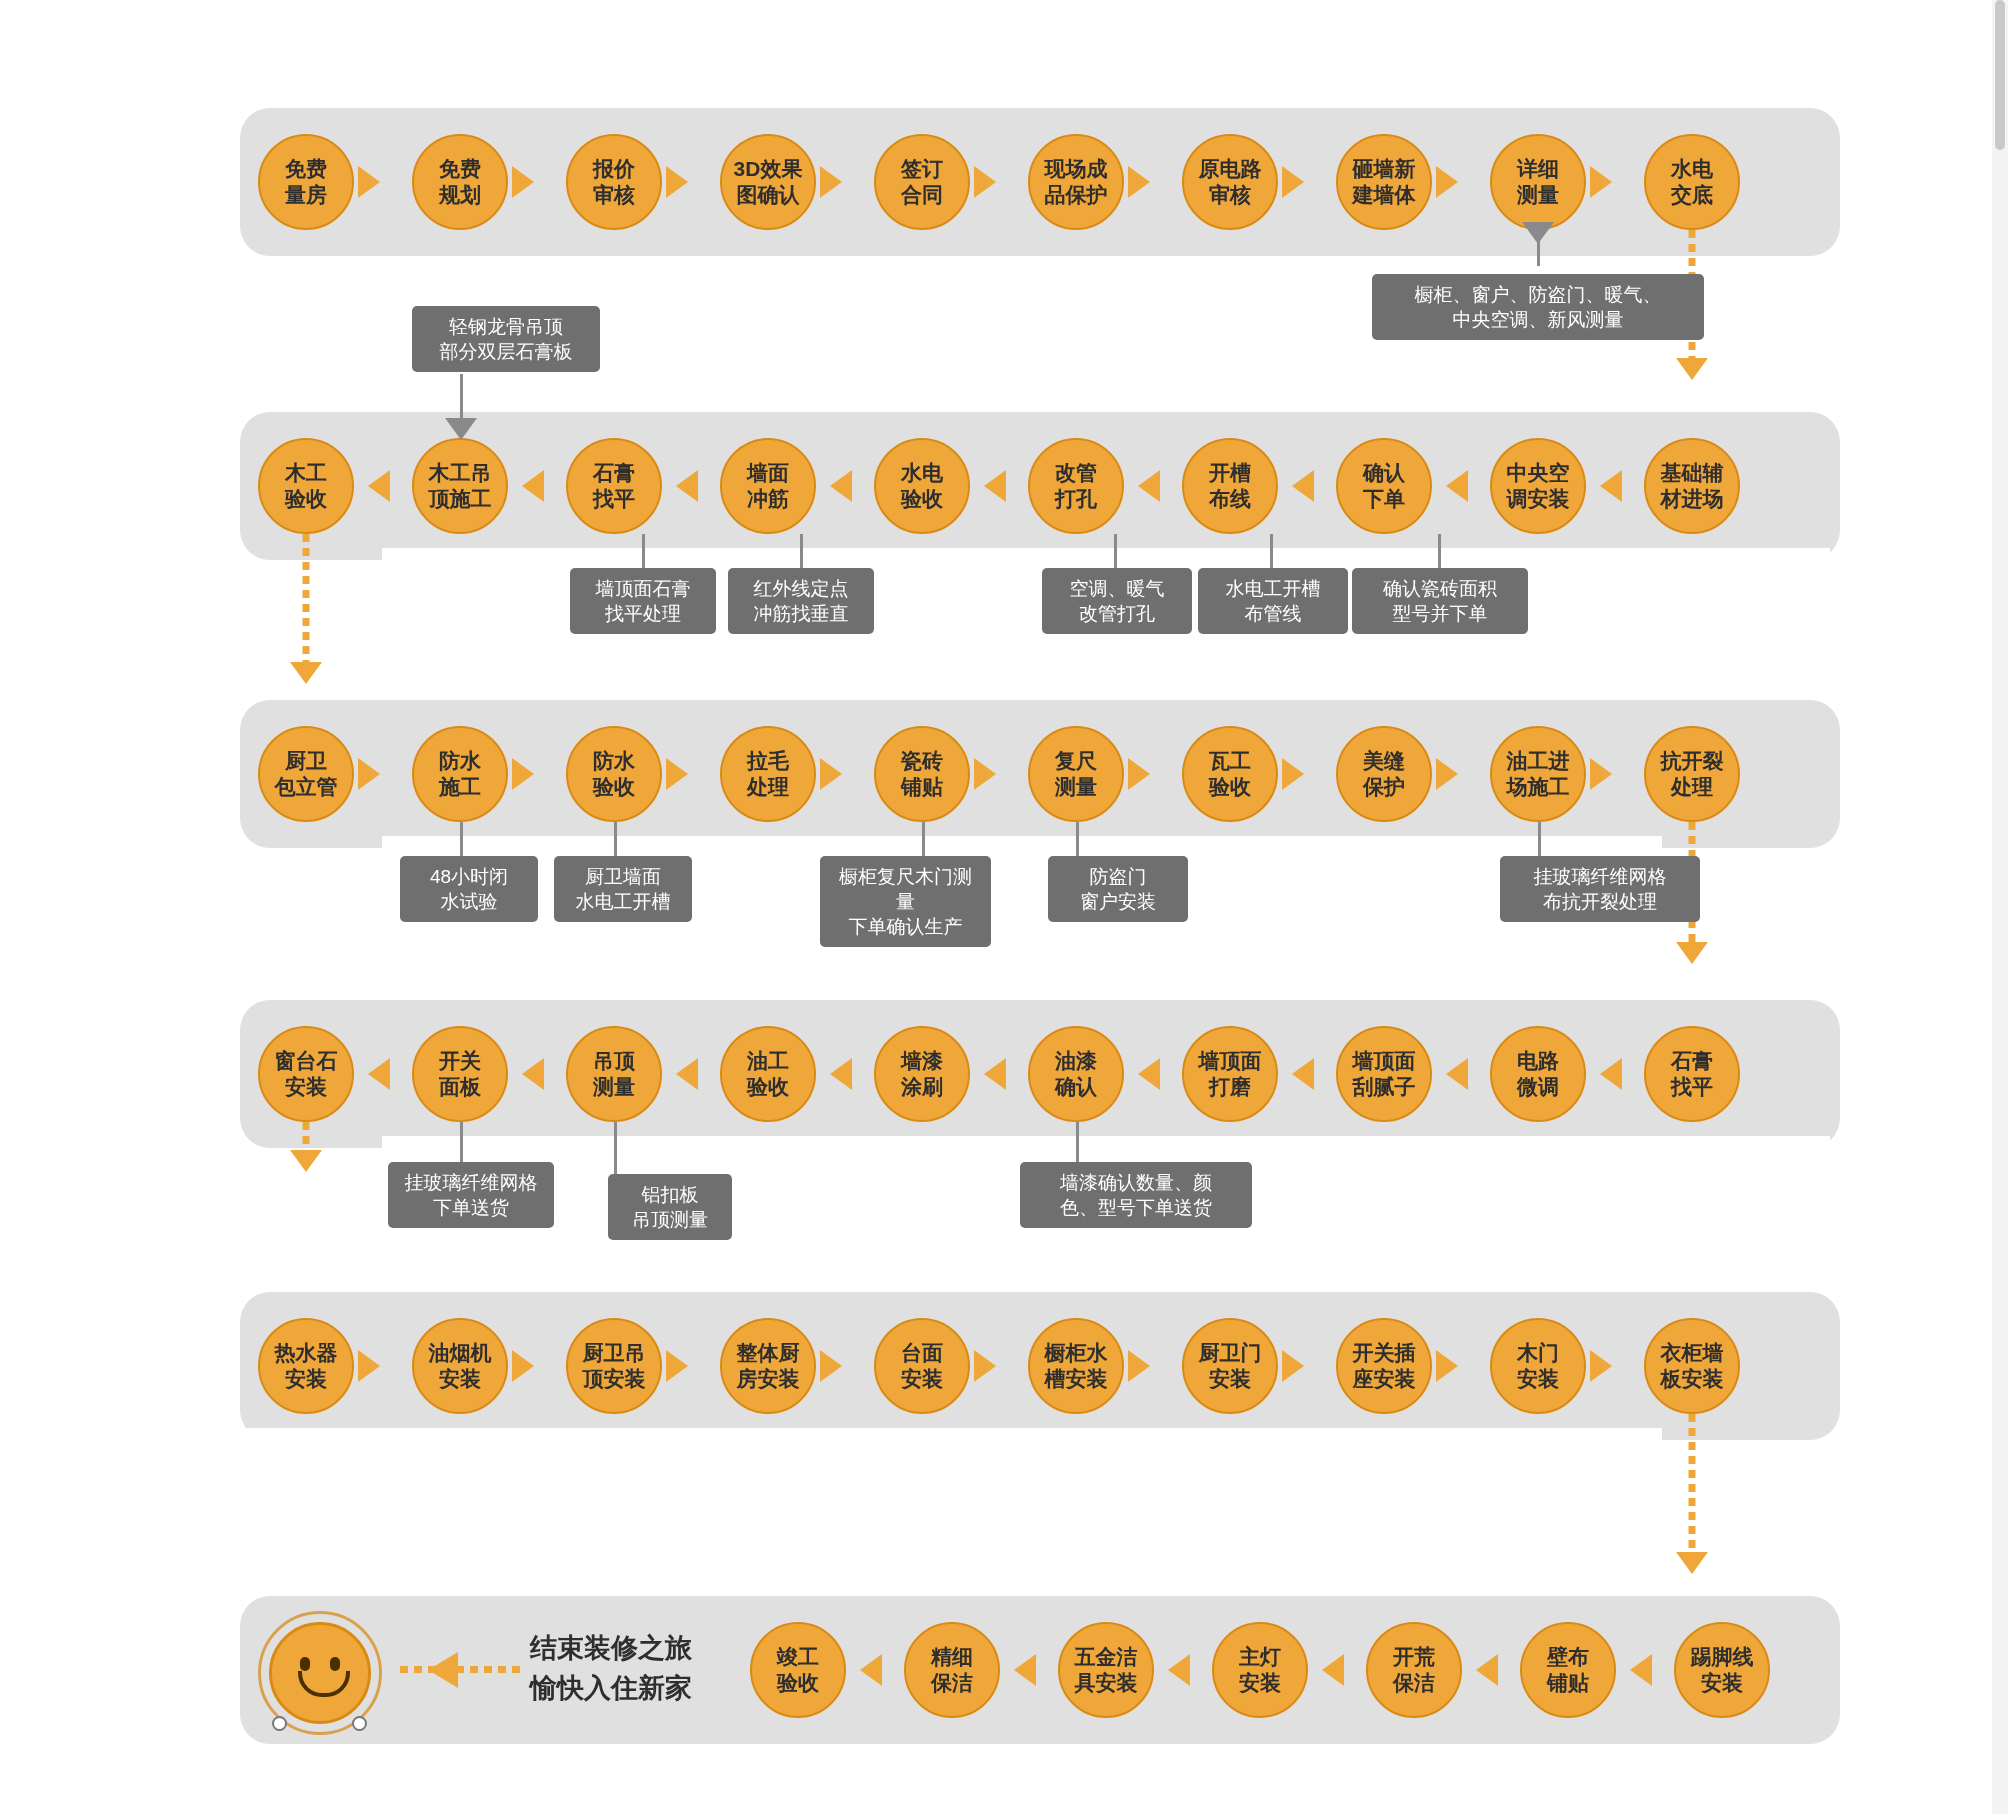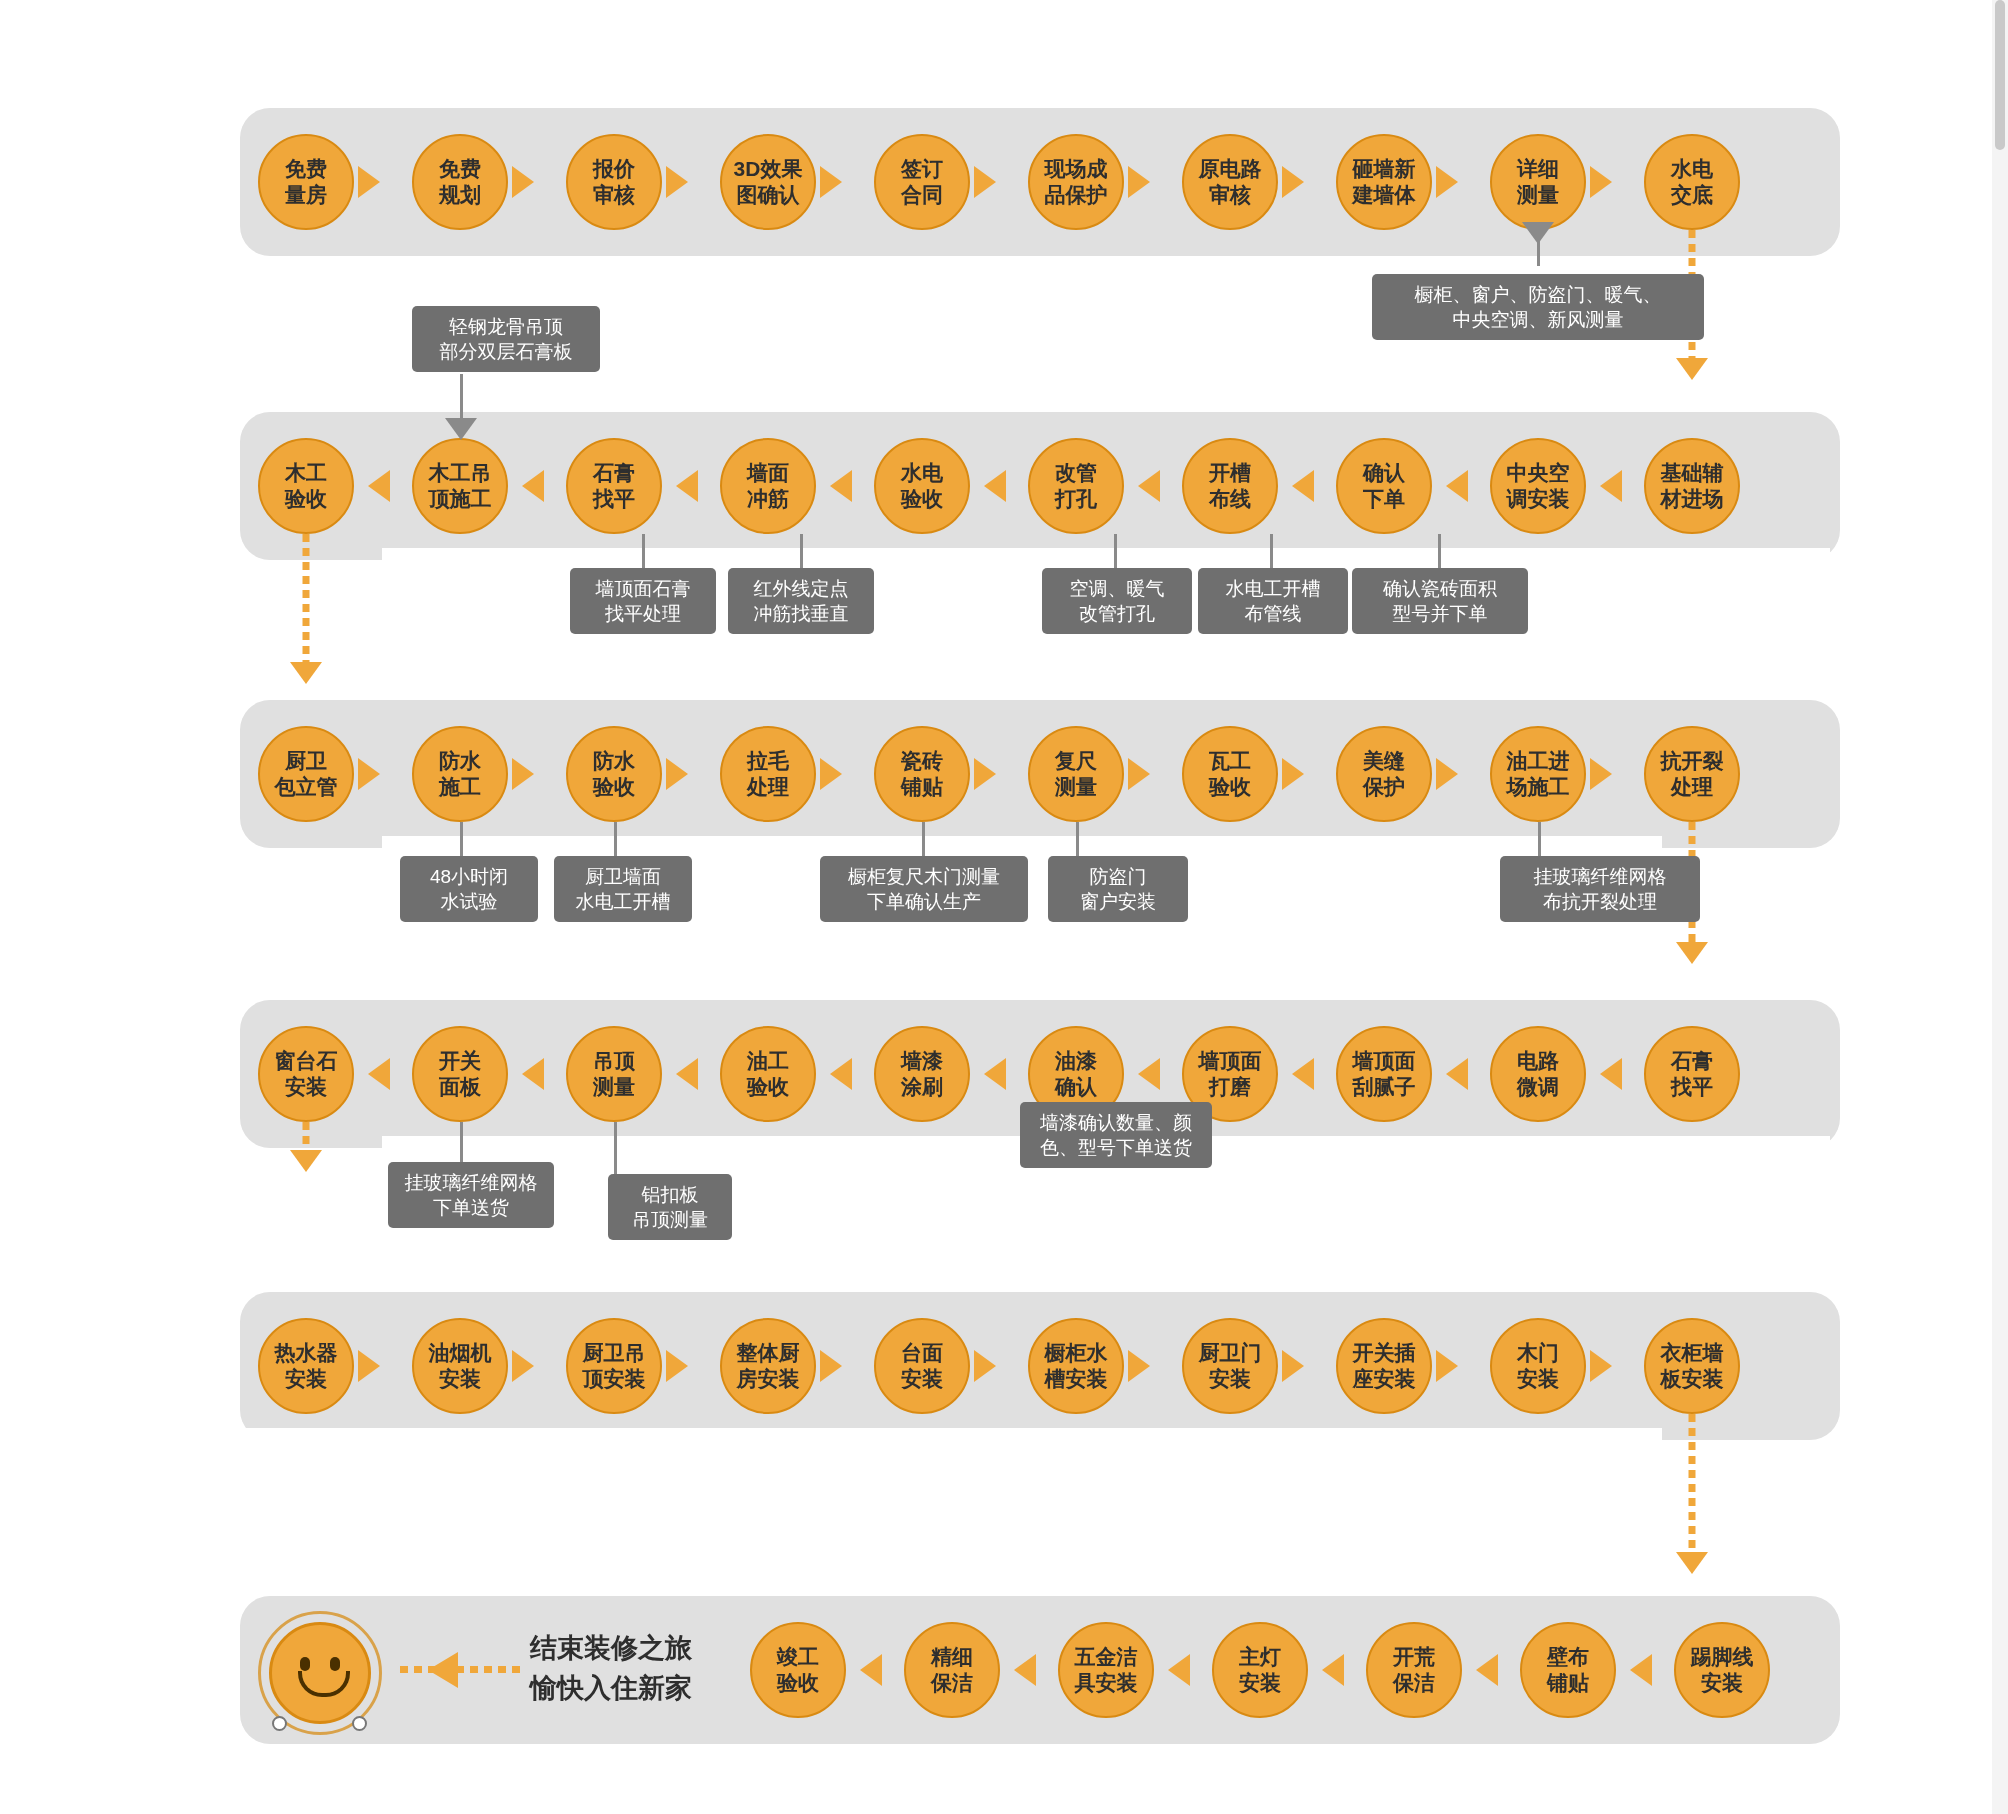--- a/index.html
+++ b/index.html
@@ -278,21 +278,21 @@
 
   <div class="noteline" style="left:460px;top:822px;height:34px;"></div>
   <div class="note" style="left:400px;top:856px;width:138px;"><span>48小时闭
 水试验</span></div>
 
   <div class="noteline" style="left:614px;top:822px;height:34px;"></div>
   <div class="note" style="left:554px;top:856px;width:138px;"><span>厨卫墙面
 水电工开槽</span></div>
 
   <div class="noteline" style="left:922px;top:822px;height:34px;"></div>
-  <div class="note" style="left:820px;top:856px;width:208px;"><span>橱柜复尺木门测量
+  <div class="note" style="left:820px;top:856px;width:171px;"><span>橱柜复尺木门测量
 下单确认生产</span></div>
 
   <div class="noteline" style="left:1076px;top:822px;height:34px;"></div>
   <div class="note" style="left:1048px;top:856px;width:140px;"><span>防盗门
 窗户安装</span></div>
 
   <div class="noteline" style="left:1538px;top:822px;height:34px;"></div>
   <div class="note" style="left:1500px;top:856px;width:200px;"><span>挂玻璃纤维网格
 布抗开裂处理</span></div>
 
@@ -356,21 +356,21 @@
 
   <div class="noteline" style="left:460px;top:1122px;height:40px;"></div>
   <div class="note" style="left:388px;top:1162px;width:166px;"><span>挂玻璃纤维网格
 下单送货</span></div>
 
   <div class="noteline" style="left:614px;top:1122px;height:52px;"></div>
   <div class="note" style="left:608px;top:1174px;width:124px;"><span>铝扣板
 吊顶测量</span></div>
 
   <div class="noteline" style="left:1076px;top:1122px;height:40px;"></div>
-  <div class="note" style="left:1020px;top:1102px;width:192px;"><span>墙漆确认数量、颜
+  <div class="note" style="left:1020px;top:1162px;width:232px;"><span>墙漆确认数量、颜
 色、型号下单送货</span></div>
 
   <div class="dotconn" style="left:290px;top:1122px;width:32px;height:60px;">
     <div class="dots" style="top:0;height:30px;"></div>
     <div class="head" style="top:28px;"></div>
   </div>
 
   <div class="band" style="left:240px;top:1292px;width:1600px;height:148px;"></div>
   <div class="cut" style="left:240px;top:1428px;width:1422px;height:170px;border-radius:0 0 26px 26px;"></div>
 

